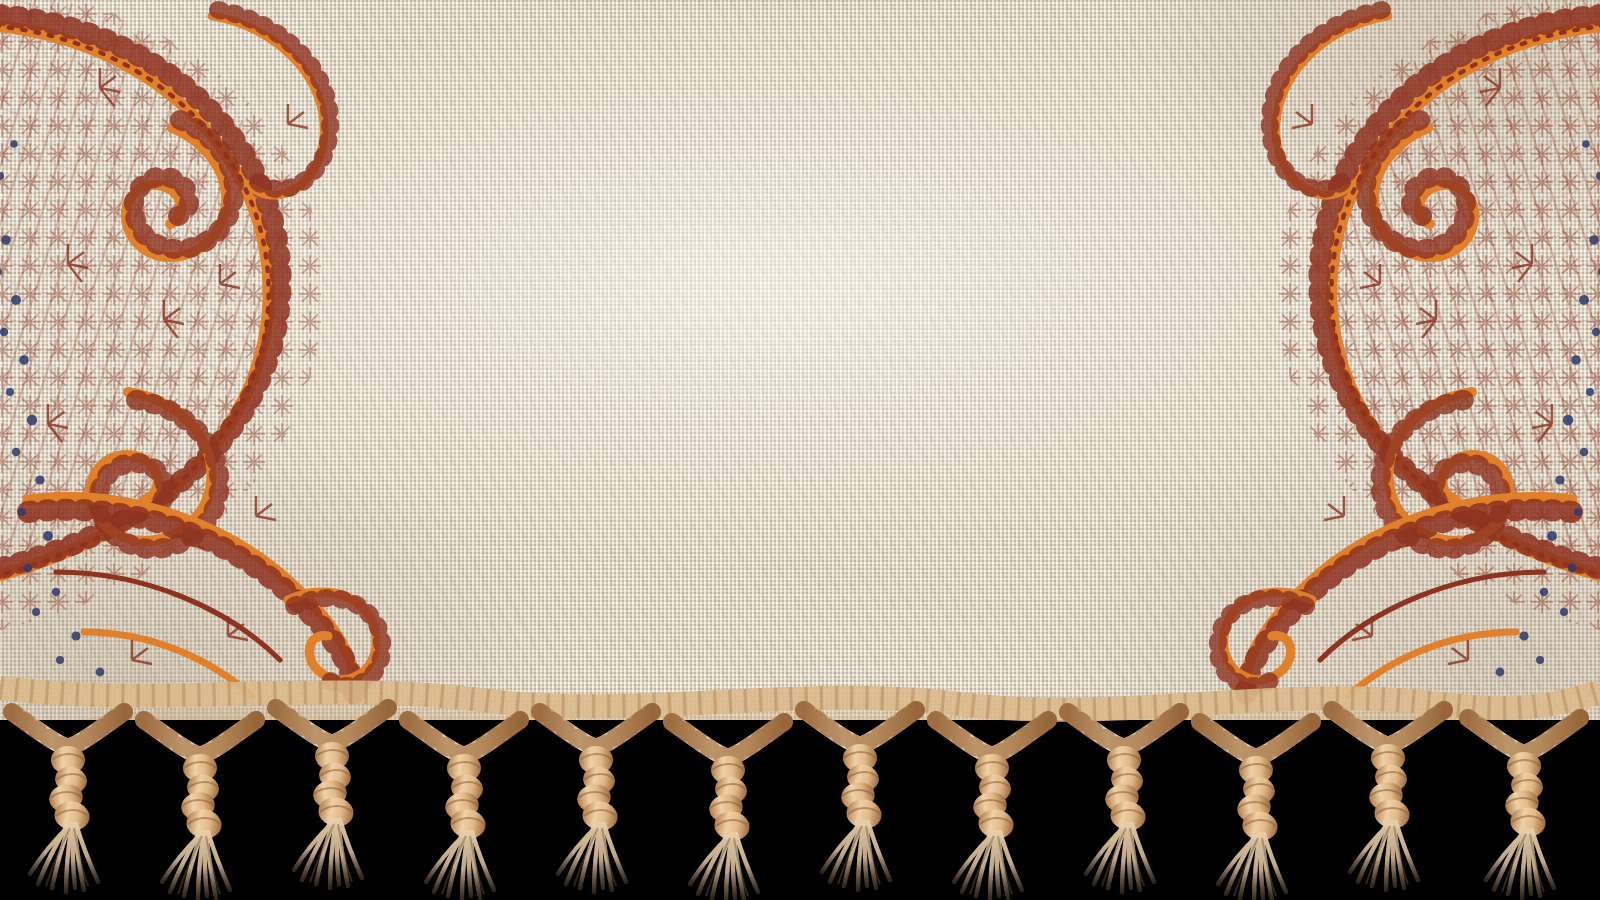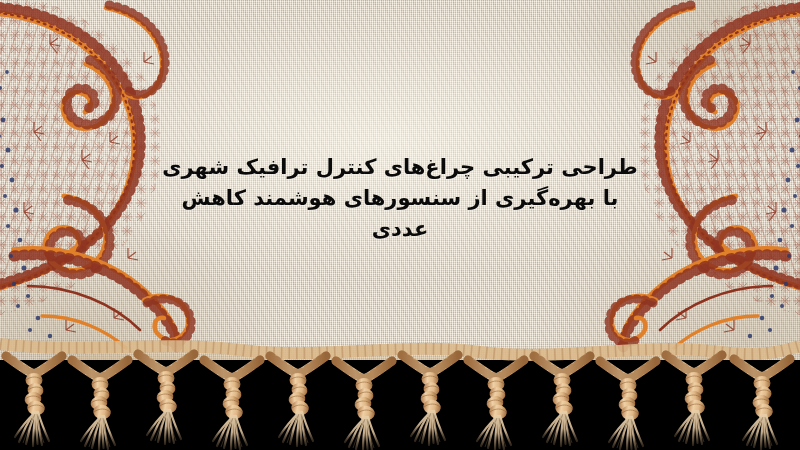--- a/index.html
+++ b/index.html
@@ -304,25 +304,20 @@
         <path d="M30,212 L30,202 M30,212 L38,206 M30,212 L40,214 M30,212 L37,221"></path>
         <path d="M98,272 L98,262 M98,272 L106,266 M98,272 L108,274"></path>
         <path d="M134,258 L134,248 M134,258 L142,252 M134,258 L144,260"></path>
         <path d="M72,330 L72,320 M72,330 L80,324 M72,330 L82,332"></path>
         <path d="M120,318 L120,308 M120,318 L128,312 M120,318 L130,320"></path>
         <path d="M150,62 L150,52 M150,62 L158,56 M150,62 L160,64"></path>
       </g>
     </svg>
   </div>
 
-  <div class="title-block">
-    <span class="title-line">طراحی ترکیبی چراغ‌های کنترل ترافیک شهری</span>
-    <span class="title-line">با بهره‌گیری از سنسورهای هوشمند کاهش</span>
-    <span class="title-line">عددی</span>
-  </div>
 
   <div class="fringe">
     <svg viewBox="0 0 800 120" preserveAspectRatio="none" aria-hidden="true">
       <defs>
         <linearGradient id="cordG" x1="0" y1="0" x2="1" y2="0">
           <stop offset="0%" stop-color="#b07c4c"></stop>
           <stop offset="35%" stop-color="#efd0a6"></stop>
           <stop offset="65%" stop-color="#e0b887"></stop>
           <stop offset="100%" stop-color="#9f6c3e"></stop>
         </linearGradient>

